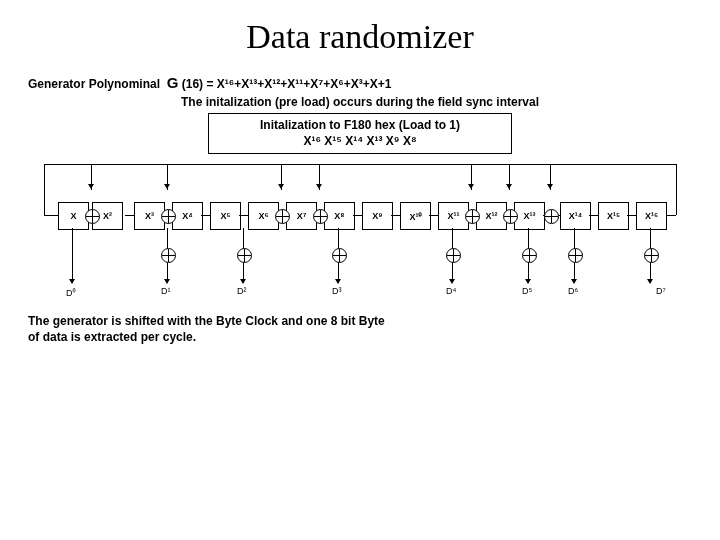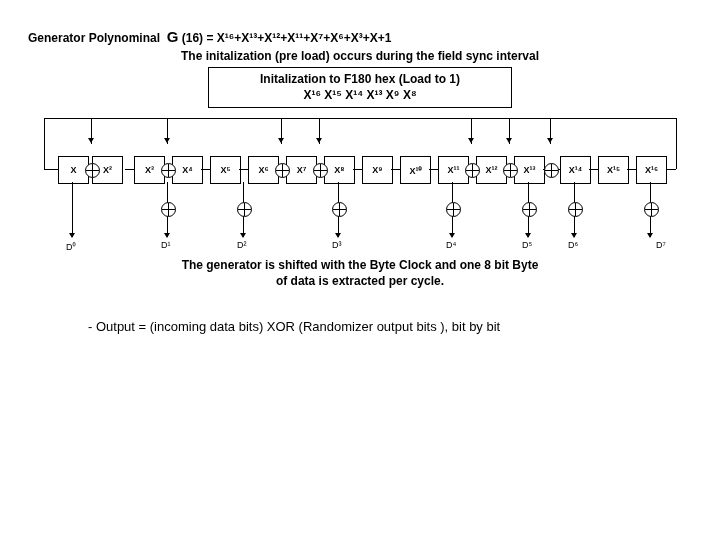--- a/index.html
+++ b/index.html
@@ -27,27 +27,28 @@
   .arrowdown{position:absolute;width:0;height:0;border-left:3px solid transparent;border-right:3px solid transparent;border-top:5px solid #000}
   
   .hline{position:absolute;top:51px;height:1px;background:#000}
   
   .tapline{position:absolute;width:1px;background:#000;top:64px;height:55px}
   .tapxor{position:absolute;width:13px;height:13px;border:1px solid #000;border-radius:50%;background:#fff;top:84px}
   .tapxor::before,.tapxor::after{content:"";position:absolute;background:#000}
   .tapxor::before{left:6px;top:0;width:1px;height:13px}
   .tapxor::after{top:6px;left:0;height:1px;width:13px}
   .dlab{position:absolute;top:122px;font-size:9px;font-weight:400}
-  .bottomtext{text-align:center;font-size:12px;font-weight:700;line-height:1.3}
+  .bottomtext{text-align:left;font-size:12px;font-weight:700;margin-top:10px;line-height:1.3}
   .output{font-size:13px;margin-top:30px;margin-left:60px}
 </style>
 </head>
 <body>
 
 <div class="slide">
+  <div class="title">Data randomizer</div>
 
 
   <div class="polyrow">
     <span class="lbl">Generator Polynominal</span>
     &nbsp;<span class="big">G</span>
     <span>(16)</span><span> = X¹⁶+X¹³+X¹²+X¹¹+X⁷+X⁶+X³+X+1</span>
   </div>
 
   <div class="preload">The initalization (pre load) occurs during the field sync interval</div>
 
@@ -166,14 +167,13 @@
     <div class="tapxor" style="left:616px"></div>
     <div class="arrowdown" style="left:619px;top:115px"></div>
     <div class="dlab" style="left:628px">D⁷</div>
   </div>
 
   <div class="bottomtext">
     <div>The generator is shifted with the Byte Clock and one 8 bit Byte</div>
     <div>of data is extracted per cycle.</div>
   </div>
 
-  <div class="output">- Output = (incoming data bits) XOR (Randomizer output bits ),  bit by bit</div>
 </div>
 
 </body></html>

